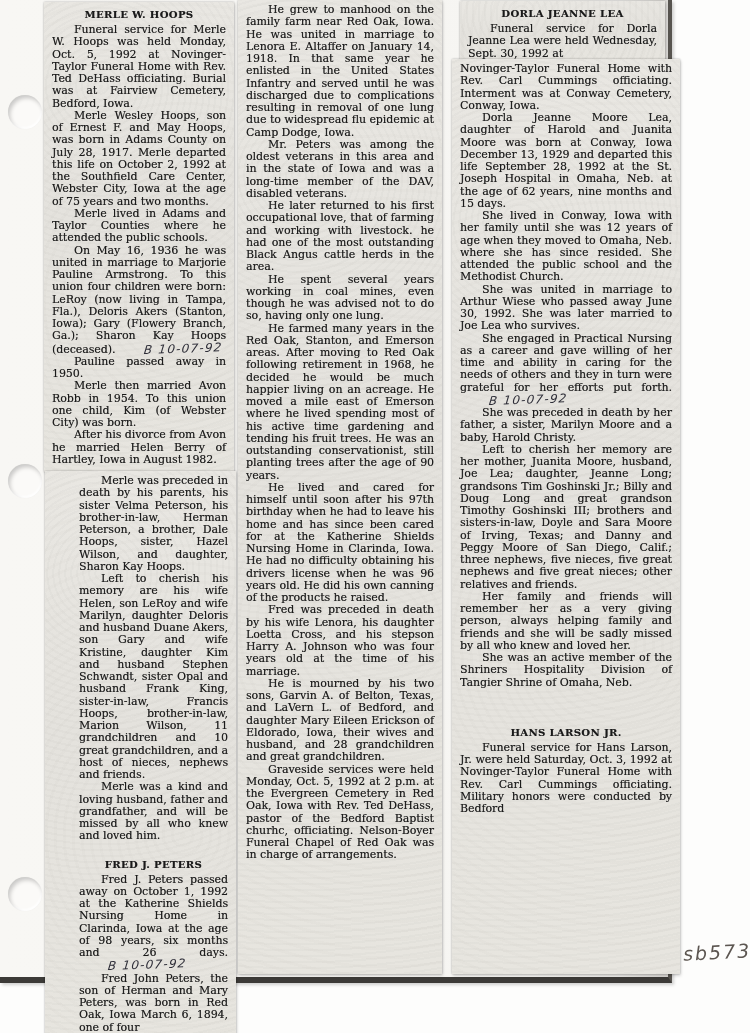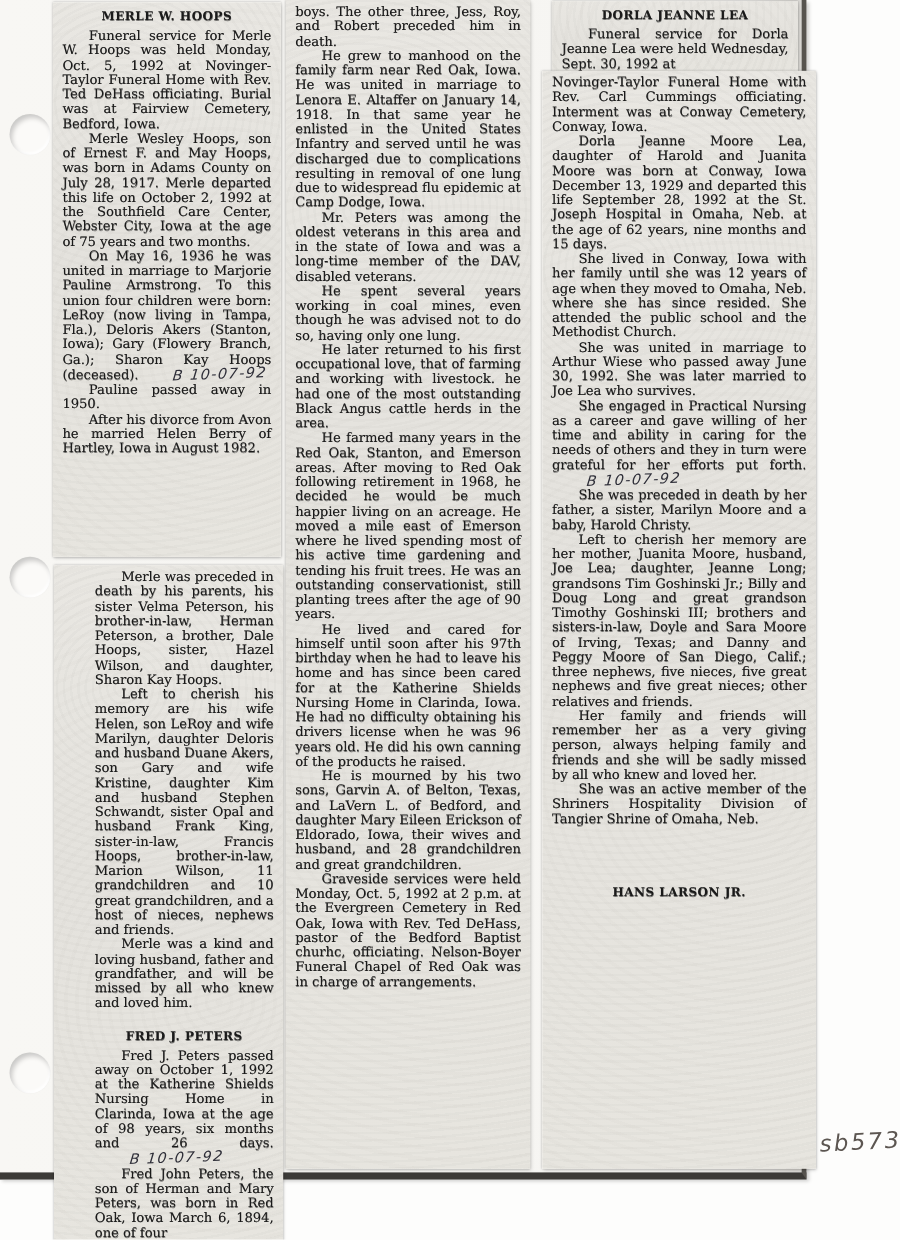--- a/index.html
+++ b/index.html
@@ -43,21 +43,21 @@
   .c-m {left:238px;top:0px;width:204px;min-height:974px;}
   .c-r1{left:460px;top:1px;width:205px;min-height:52px;}
   .c-r2{left:452px;top:59px;width:228px;min-height:915px;}
 
   .clip h2{
     margin:1px 0 2px 0;
     font-size:10px;line-height:15px;font-weight:bold;
     text-align:center;letter-spacing:0.4px;
   }
   .clip h2.gap-sm{margin-top:14px;}
-  .clip h2.gap-lg{margin-top:48px;}
+  .clip h2.gap-lg{margin-top:36px;}
   .clip p{margin:0;text-align:justify;text-indent:22px;}
   .clip p.noindent{text-indent:0;}
 
   
   .handnote{
     display:inline-block;
     font-family:"DejaVu Sans", sans-serif;
     font-style:italic;font-size:12px;letter-spacing:1.2px;
     color:#2e2e38;text-shadow:none;
     transform:rotate(-2deg) skewX(-8deg);
@@ -75,53 +75,56 @@
 
 <div class="sheet"></div>
 <div class="hole hole-1"></div>
 <div class="hole hole-2"></div>
 <div class="hole hole-3"></div>
 
 <div class="clip c-l1">
     <h2>MERLE W. HOOPS</h2>
     <p>Funeral service for Merle W. Hoops was held Monday, Oct. 5, 1992 at Novinger-Taylor Funeral Home with Rev. Ted DeHass officiating. Burial was at Fairview Cemetery, Bedford, Iowa.</p>
     <p>Merle Wesley Hoops, son of Ernest F. and May Hoops, was born in Adams County on July 28, 1917. Merle departed this life on October 2, 1992 at the Southfield Care Center, Webster City, Iowa at the age of 75 years and two months.</p>
+    <p>Merle lived in Adams and Taylor Counties where he attended the public schools.</p>
     <p>On May 16, 1936 he was united in marriage to Marjorie Pauline Armstrong. To this union four children were born: LeRoy (now living in Tampa, Fla.), Deloris Akers (Stanton, Iowa); Gary (Flowery Branch, Ga.); Sharon Kay Hoops (deceased).<span class="handnote">B 10-07-92</span></p>
     <p>Pauline passed away in 1950.</p>
+    <p>Merle then married Avon Robb in 1954. To this union one child, Kim (of Webster City) was born.</p>
     <p>After his divorce from Avon he married Helen Berry of Hartley, Iowa in August 1982.</p>
   </div>
 <div class="clip c-l2">
     <p>Merle was preceded in death by his parents, his sister Velma Peterson, his brother-in-law, Herman Peterson, a brother, Dale Hoops, sister, Hazel Wilson, and daughter, Sharon Kay Hoops.</p>
     <p>Left to cherish his memory are his wife Helen, son LeRoy and wife Marilyn, daughter Deloris and husband Duane Akers, son Gary and wife Kristine, daughter Kim and husband Stephen Schwandt, sister Opal and husband Frank King, sister-in-law, Francis Hoops, brother-in-law, Marion Wilson, 11 grandchildren and 10 great grandchildren, and a host of nieces, nephews and friends.</p>
     <p>Merle was a kind and loving husband, father and grandfather, and will be missed by all who knew and loved him.</p>
     <h2 class="gap-sm">FRED J. PETERS</h2>
     <p>Fred J. Peters passed away on October 1, 1992 at the Katherine Shields Nursing Home in Clarinda, Iowa at the age of 98 years, six months and 26 days.<span class="handnote">B 10-07-92</span></p>
     <p>Fred John Peters, the son of Herman and Mary Peters, was born in Red Oak, Iowa March 6, 1894, one of four</p>
   </div>
 <div class="clip c-m">
-    <p class="noindent">boys. The other three, Jess, Roy, and Robert preceded him in death.</p>
     <p>He grew to manhood on the family farm near Red Oak, Iowa. He was united in marriage to Lenora E. Altaffer on January 14, 1918. In that same year he enlisted in the United States Infantry and served until he was discharged due to complications resulting in removal of one lung due to widespread flu epidemic at Camp Dodge, Iowa.</p>
     <p>Mr. Peters was among the oldest veterans in this area and in the state of Iowa and was a long-time member of the DAV, disabled veterans.</p>
+    <p>He later returned to his first occupational love, that of farming and working with livestock. he had one of the most outstanding Black Angus cattle herds in the area.</p>
     <p>He spent several years working in coal mines, even though he was advised not to do so, having only one lung.</p>
-    <p>He later returned to his first occupational love, that of farming and working with livestock. he had one of the most outstanding Black Angus cattle herds in the area.</p>
     <p>He farmed many years in the Red Oak, Stanton, and Emerson areas. After moving to Red Oak following retirement in 1968, he decided he would be much happier living on an acreage. He moved a mile east of Emerson where he lived spending most of his active time gardening and tending his fruit trees. He was an outstanding conservationist, still planting trees after the age of 90 years.</p>
     <p>He lived and cared for himself until soon after his 97th birthday when he had to leave his home and has since been cared for at the Katherine Shields Nursing Home in Clarinda, Iowa. He had no difficulty obtaining his drivers license when he was 96 years old. He did his own canning of the products he raised.</p>
+    <p>Fred was preceded in death by his wife Lenora, his daughter Loetta Cross, and his stepson Harry A. Johnson who was four years old at the time of his marriage.</p>
     <p>He is mourned by his two sons, Garvin A. of Belton, Texas, and LaVern L. of Bedford, and daughter Mary Eileen Erickson of Eldorado, Iowa, their wives and husband, and 28 grandchildren and great grandchildren.</p>
     <p>Graveside services were held Monday, Oct. 5, 1992 at 2 p.m. at the Evergreen Cemetery in Red Oak, Iowa with Rev. Ted DeHass, pastor of the Bedford Baptist churhc, officiating. Nelson-Boyer Funeral Chapel of Red Oak was in charge of arrangements.</p>
   </div>
 <div class="clip c-r1">
     <h2>DORLA JEANNE LEA</h2>
     <p>Funeral service for Dorla Jeanne Lea were held Wednesday, Sept. 30, 1992 at</p>
   </div>
 <div class="clip c-r2">
     <p class="noindent">Novinger-Taylor Funeral Home with Rev. Carl Cummings officiating. Interment was at Conway Cemetery, Conway, Iowa.</p>
     <p>Dorla Jeanne Moore Lea, daughter of Harold and Juanita Moore was born at Conway, Iowa December 13, 1929 and departed this life September 28, 1992 at the St. Joseph Hospital in Omaha, Neb. at the age of 62 years, nine months and 15 days.</p>
     <p>She lived in Conway, Iowa with her family until she was 12 years of age when they moved to Omaha, Neb. where she has since resided. She attended the public school and the Methodist Church.</p>
     <p>She was united in marriage to Arthur Wiese who passed away June 30, 1992. She was later married to Joe Lea who survives.</p>
     <p>She engaged in Practical Nursing as a career and gave willing of her time and ability in caring for the needs of others and they in turn were grateful for her efforts put forth.<span class="handnote">B 10-07-92</span></p>
     <p>She was preceded in death by her father, a sister, Marilyn Moore and a baby, Harold Christy.</p>
     <p>Left to cherish her memory are her mother, Juanita Moore, husband, Joe Lea; daughter, Jeanne Long; grandsons Tim Goshinski Jr.; Billy and Doug Long and great grandson Timothy Goshinski III; brothers and sisters-in-law, Doyle and Sara Moore of Irving, Texas; and Danny and Peggy Moore of San Diego, Calif.; three nephews, five nieces, five great nephews and five great nieces; other relatives and friends.</p>
     <p>Her family and friends will remember her as a very giving person, always helping family and friends and she will be sadly missed by all who knew and loved her.</p>
     <p>She was an active member of the Shriners Hospitality Division of Tangier Shrine of Omaha, Neb.</p>
     <h2 class="gap-lg">HANS LARSON JR.</h2>
+    <p>Funeral service for Hans Larson, Jr. were held Saturday, Oct. 3, 1992 at Novinger-Taylor Funeral Home with Rev. Carl Cummings officiating. Military honors were conducted by Bedford</p>
   </div>
 
 <div class="page-id">sb573</div>
 
 </body></html>

